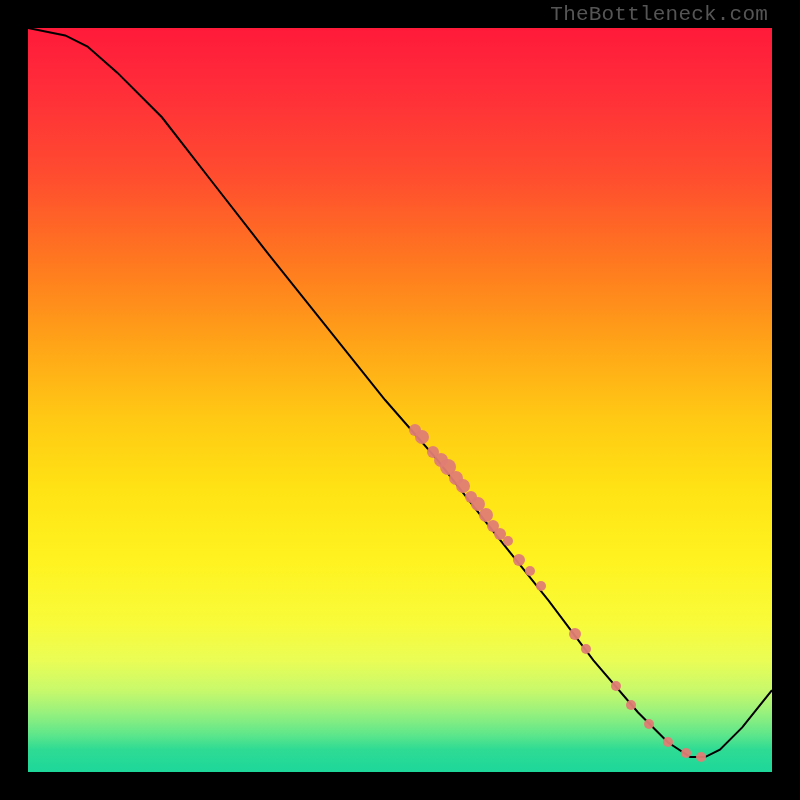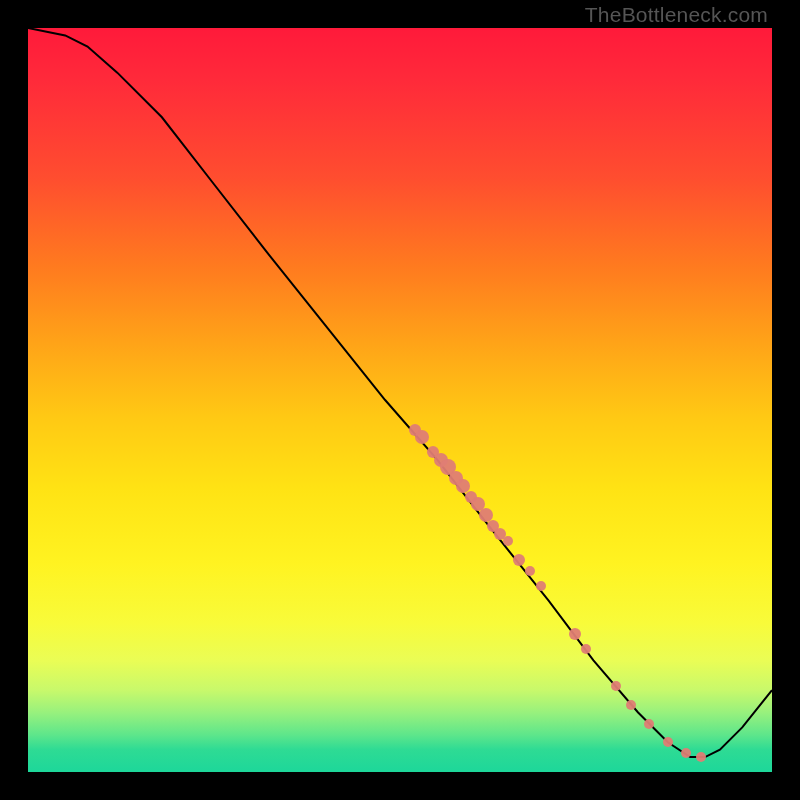--- a/index.html
+++ b/index.html
@@ -29,21 +29,21 @@
       #98f17d 92%,
       #5ee68b 95%,
       #2edb94 97%,
       #1dd79a 100%);
     overflow: hidden;
   }
   .watermark {
     position: absolute;
     right: 32px;
     top: 3px;
-    font-family: Liberation Sans, sans-serif;
+    font-family: Liberation Mono, monospace;
     font-size: 21px;
     color: #555;
     letter-spacing: 0.2px;
     user-select: none;
     margin-left: 30px;
   }
   svg.curve {
     position: absolute;
     left: 0; top: 0;
     width: 744px; height: 744px;

